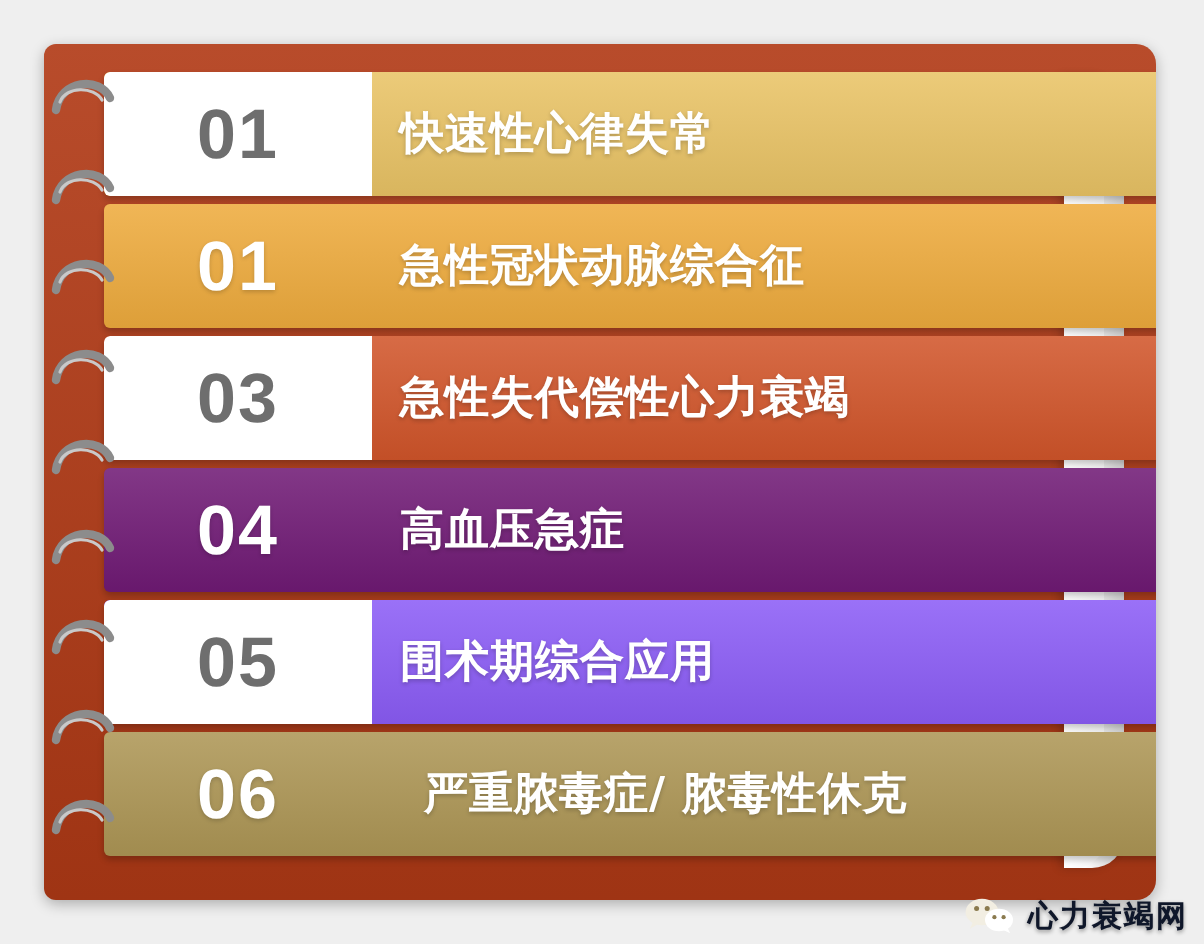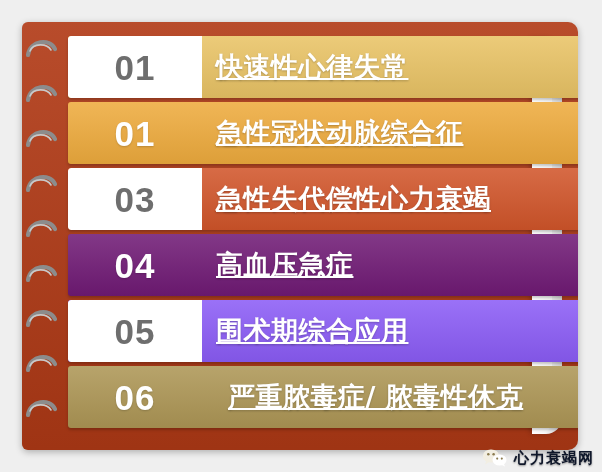--- a/index.html
+++ b/index.html
@@ -46,21 +46,20 @@
     border-radius:0 14px 14px 0;
     z-index:3;
   }
 
   
   #rows{
     position:absolute;
     left:30px; top:14px;
     width:534px; height:400px;
     z-index:4;
-    margin-left:16px;
   }
   .row{
     position:relative;
     height:62px;
     margin-bottom:4px;
     border-radius:3px 7px 7px 3px;
     display:flex;
     align-items:center;
     box-shadow:0 2px 3px rgba(0,0,0,.22);
     overflow:hidden;
@@ -104,27 +103,26 @@
     flex:1 1 auto;
     height:100%;
     display:flex;
     align-items:center;
     padding-left:14px;
     position:relative;
     z-index:2;
   }
   .label{
     color:#ffffff;
-    font-size:27px;
+    font-size:22px;
     font-weight:bold;
     letter-spacing:.5px;
     white-space:nowrap;
     text-shadow:0 1px 2px rgba(0,0,0,.22);
     font-family:"DejaVu Sans","Liberation Sans",sans-serif;
-    text-decoration:underline;
   }
 
   
   #spiral{
     position:absolute;
     left:24px; top:24px;
     width:46px; height:424px;
     z-index:6;
     pointer-events:none;
   }

